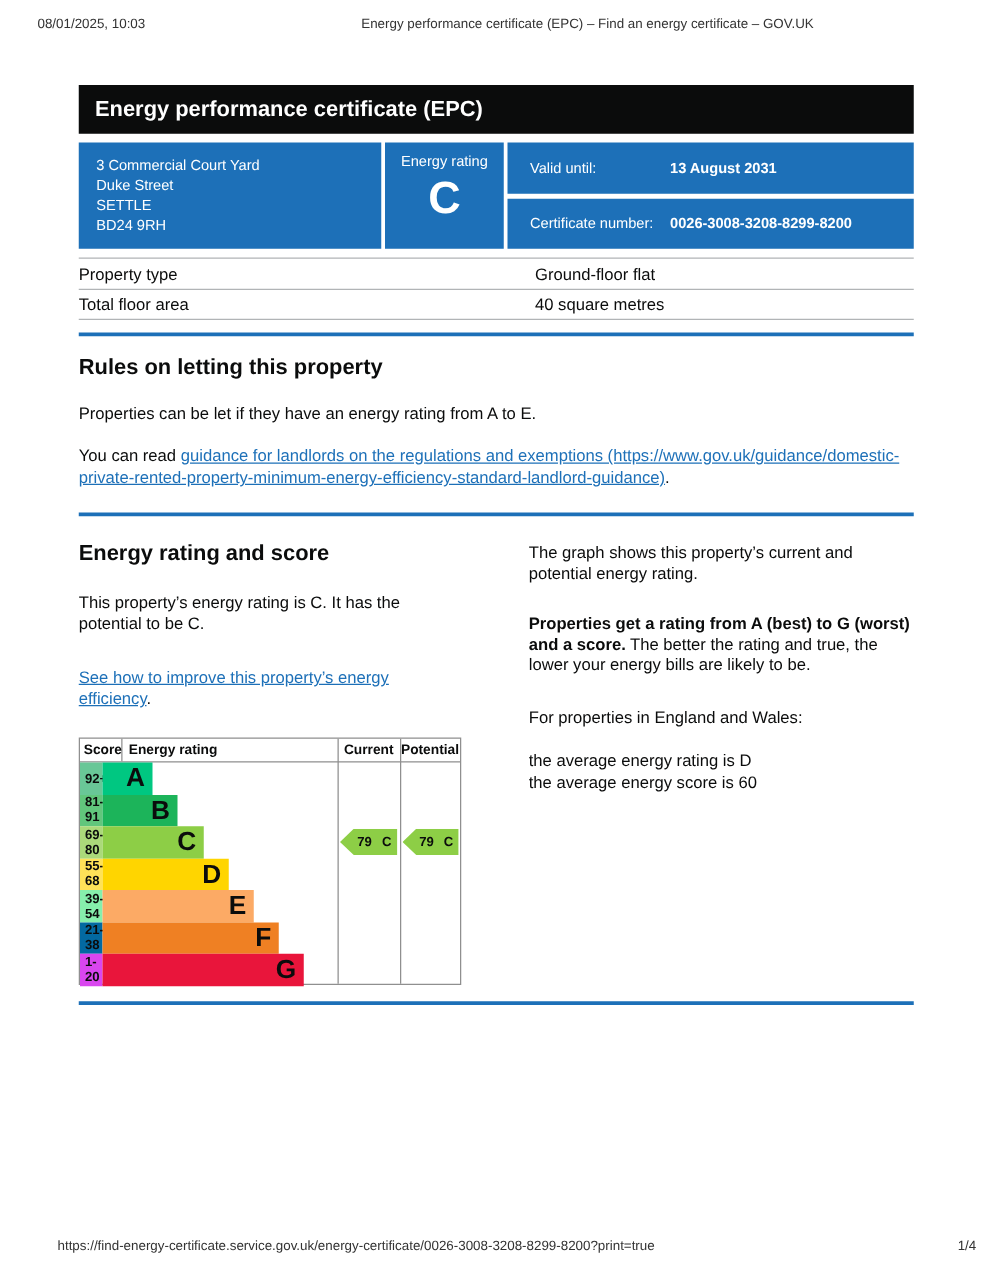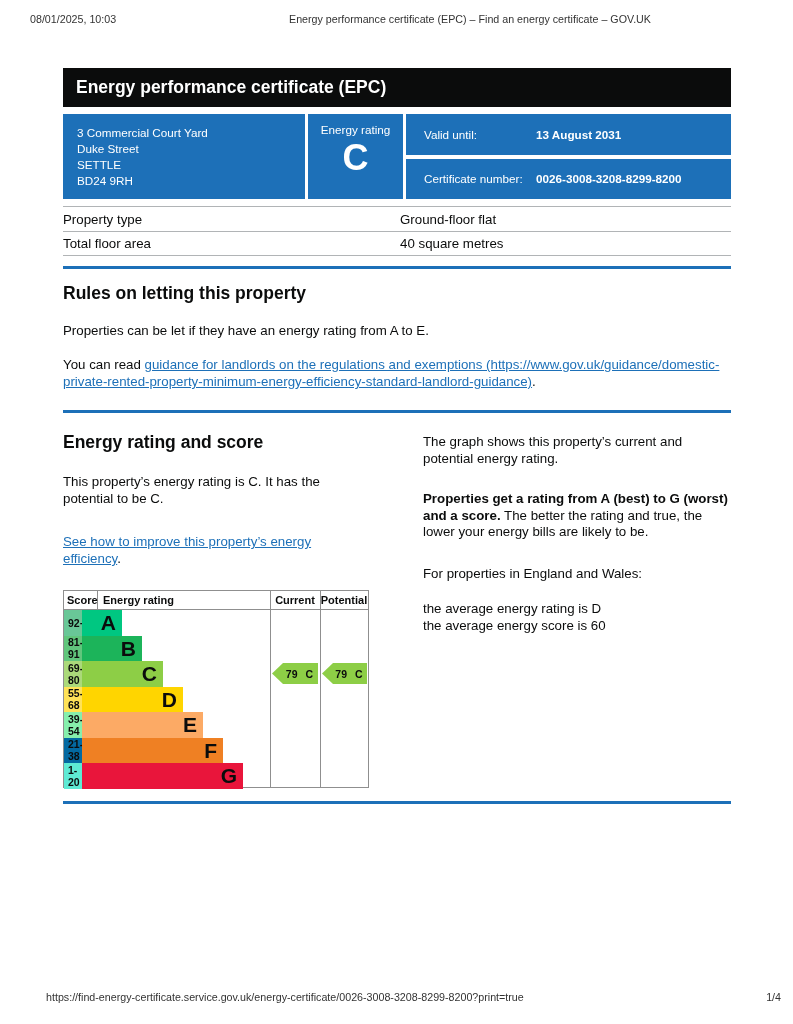--- a/index.html
+++ b/index.html
@@ -39,21 +39,21 @@
   .rating-box .rating-letter{font-size:36px;font-weight:bold;line-height:1.2;}
   .validity-col{flex:1;display:flex;flex-direction:column;gap:4px;}
   .validity-box{background:var(--brand-blue);color:#fff;flex:1;
     display:flex;align-items:center;padding-left:18px;font-size:11.7px;}
   .validity-box .vlabel{width:112px;}
   .validity-box .vvalue{font-weight:bold;}
 
   
   .details-table{margin-top:7px;}
   .details-row{display:flex;height:25px;align-items:center;
-    border-top:1px solid var(--row-border);font-size:13.3px;}
+    border-top:1px solid var(--row-border);font-size:13.3px;gap:28px;}
   .details-row:last-child{border-bottom:1px solid var(--row-border);}
   .details-label{width:337px;}
 
   .blue-hr{height:3px;background:var(--brand-blue);border:none;}
   .hr1{margin-top:10px;}
   .hr2{margin-top:20px;}
   .hr3{margin-top:13px;}
 
   h2{font-size:17.5px;font-weight:bold;line-height:19px;}
   .rules-heading{margin-top:15px;}
@@ -201,21 +201,21 @@
               <span>E</span>
             </div>
         </div>
         <div class="band-row">
           <div class="score-cell" style="background: #0369a1;">21-38</div>
           <div class="band-bar" style="background: rgb(239, 128, 35); width: 141px;">
               <span>F</span>
             </div>
         </div>
         <div class="band-row">
-          <div class="score-cell" style="background: #5eead4;">1-20</div>
+          <div class="score-cell" style="background: #d946ef;">1-20</div>
           <div class="band-bar" style="background: rgb(233, 21, 59); width: 161px;">
               <span>G</span>
             </div>
         </div>
 
         <div class="vline vline-1"></div>
         <div class="vline vline-2"></div>
 
         <div class="rating-arrow current-arrow" style="background: rgb(141, 206, 70);">
           <span>79</span>

